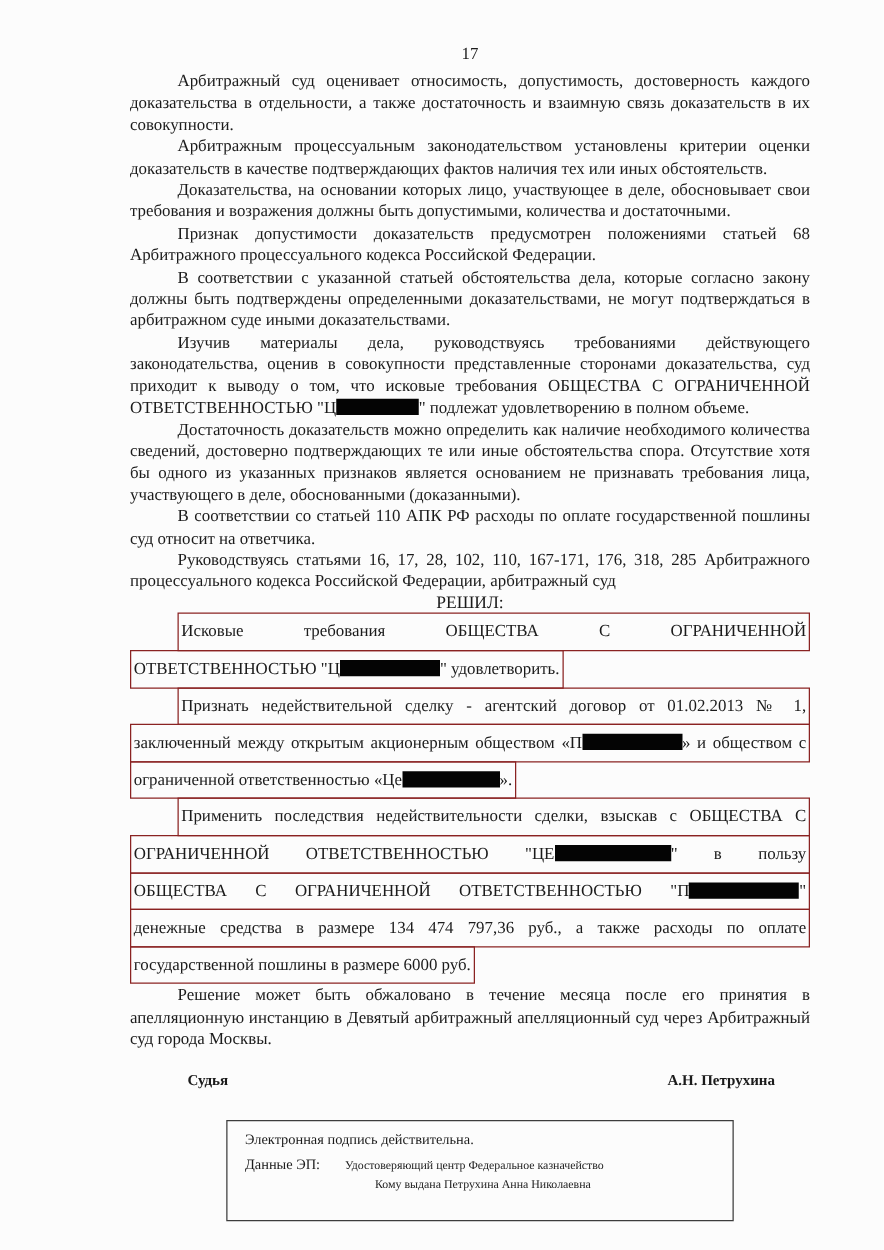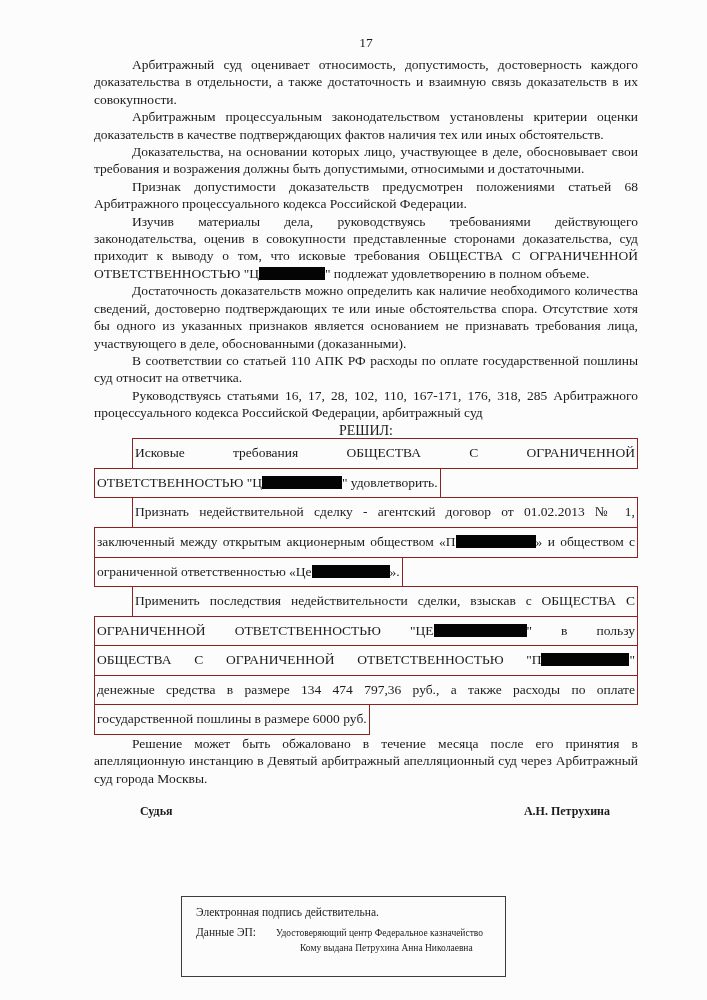--- a/index.html
+++ b/index.html
@@ -10,21 +10,21 @@
   html,body{margin:0;padding:0;background:#ffffff;}
   .page{
     position:relative;
     width:707px;height:1000px;
     background:var(--page-bg);
     font-family:"Liberation Serif","DejaVu Serif",serif;
     color:var(--ink);
     overflow:hidden;
   }
   .content{
-    position:absolute;left:94px;top:34px;width:544px;
+    position:absolute;left:104px;top:34px;width:544px;
   }
   .page-number{
     text-align:center;font-size:13.5px;line-height:17px;margin:0 0 5px 0;
   }
   .para{
     margin:0;font-size:13.5px;line-height:17.4px;
     text-align:justify;text-indent:38px;
   }
   .heading{
     margin:0;font-size:14px;line-height:17.6px;
@@ -43,43 +43,44 @@
   .redact{
     display:inline-block;height:13px;background:#040404;
     vertical-align:-2px;
   }
   .sig-row{
     display:flex;justify-content:space-between;
     font-weight:bold;font-size:12px;line-height:17px;
     margin-top:16px;padding-left:46px;padding-right:28px;
   }
   .stamp{
-    position:absolute;left:181px;top:896px;width:325px;height:81px;
+    position:absolute;left:181px;top:896px;width:406px;height:81px;
     box-sizing:border-box;border:1.2px solid #3c3c3c;
     background:var(--page-bg);
     padding:8px 10px 0 14px;
   }
   .stamp-title{ font-size:11.5px;line-height:14px;margin:0 0 7px 0; }
   .stamp-row{ display:flex;align-items:flex-start; }
   .stamp-label{ font-size:11.5px;line-height:13px;width:80px;flex:none; }
   .stamp-details{ font-size:9.5px;line-height:15px; }
   .stamp-detail-indent{ margin-left:24px; }
 </style>
 </head>
 <body>
 
 <div class="page">
   <div class="content">
 
     <div class="page-number">17</div>
 
     <p class="para"><span>Арбитражный суд оценивает относимость, допустимость, достоверность каждого доказательства в отдельности, а также достаточность и взаимную связь доказательств в их совокупности.</span></p>
     <p class="para"><span>Арбитражным процессуальным законодательством установлены критерии оценки доказательств в качестве подтверждающих фактов наличия тех или иных обстоятельств.</span></p>
-    <p class="para"><span>Доказательства, на основании которых лицо, участвующее в деле, обосновывает свои требования и возражения должны быть допустимыми, относимыми и достаточными.</span></p>
+    <p class="para"><span>Доказательства, на основании которых лицо, участвующее в деле, обосновывает свои требования и возражения должны быть допустимыми, количества и достаточными.</span></p>
     <p class="para"><span>Признак допустимости доказательств предусмотрен положениями статьей 68 Арбитражного процессуального кодекса Российской Федерации.</span></p>
+    <p class="para"><span>В соответствии с указанной статьей обстоятельства дела, которые согласно закону должны быть подтверждены определенными доказательствами, не могут подтверждаться в арбитражном суде иными доказательствами.</span></p>
     <p class="para"><span>Изучив материалы дела, руководствуясь требованиями действующего законодательства, оценив в совокупности представленные сторонами доказательства, суд приходит к выводу о том, что исковые требования ОБЩЕСТВА С ОГРАНИЧЕННОЙ ОТВЕТСТВЕННОСТЬЮ "Ц</span><span class="redact" style="width:66px"></span><span>" подлежат удовлетворению в полном объеме.</span></p>
 
     <p class="para"><span>Достаточность доказательств можно определить как наличие необходимого количества сведений, достоверно подтверждающих те или иные обстоятельства спора. Отсутствие хотя бы одного из указанных признаков является основанием не признавать требования лица, участвующего в деле, обоснованными (доказанными).</span></p>
 
     <p class="para"><span>В соответствии со статьей 110 АПК РФ расходы по оплате государственной пошлины суд относит на ответчика.</span></p>
     <p class="para"><span>Руководствуясь статьями 16, 17, 28, 102, 110, 167-171, 176, 318, 285 Арбитражного процессуального кодекса Российской Федерации, арбитражный суд</span></p>
 
     <p class="para heading">РЕШИЛ:</p>
 
     <div class="opline op-justify op-indent"><span>Исковые требования ОБЩЕСТВА С ОГРАНИЧЕННОЙ</span></div>

